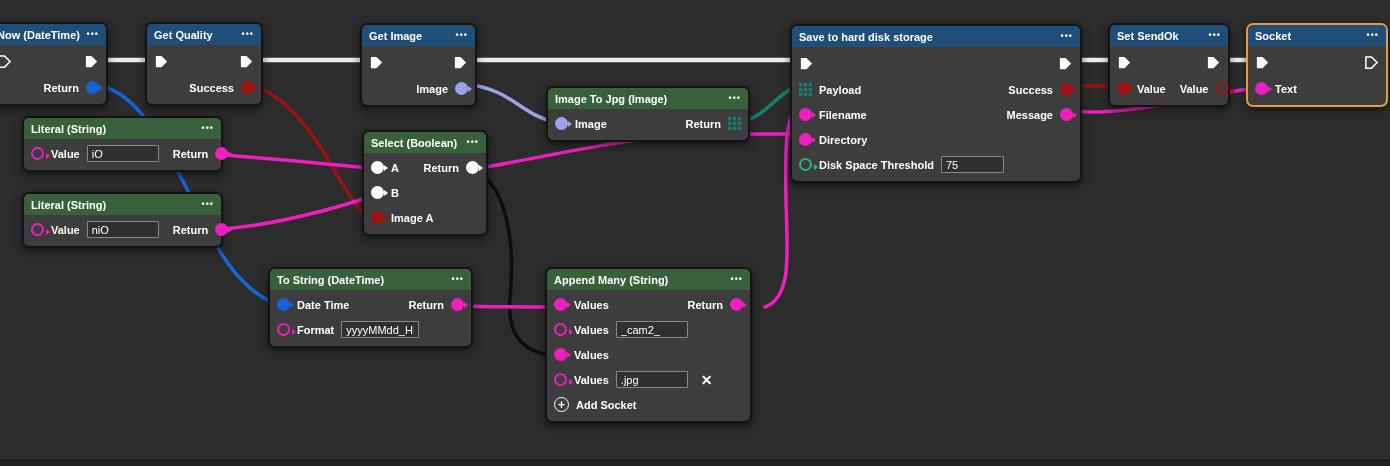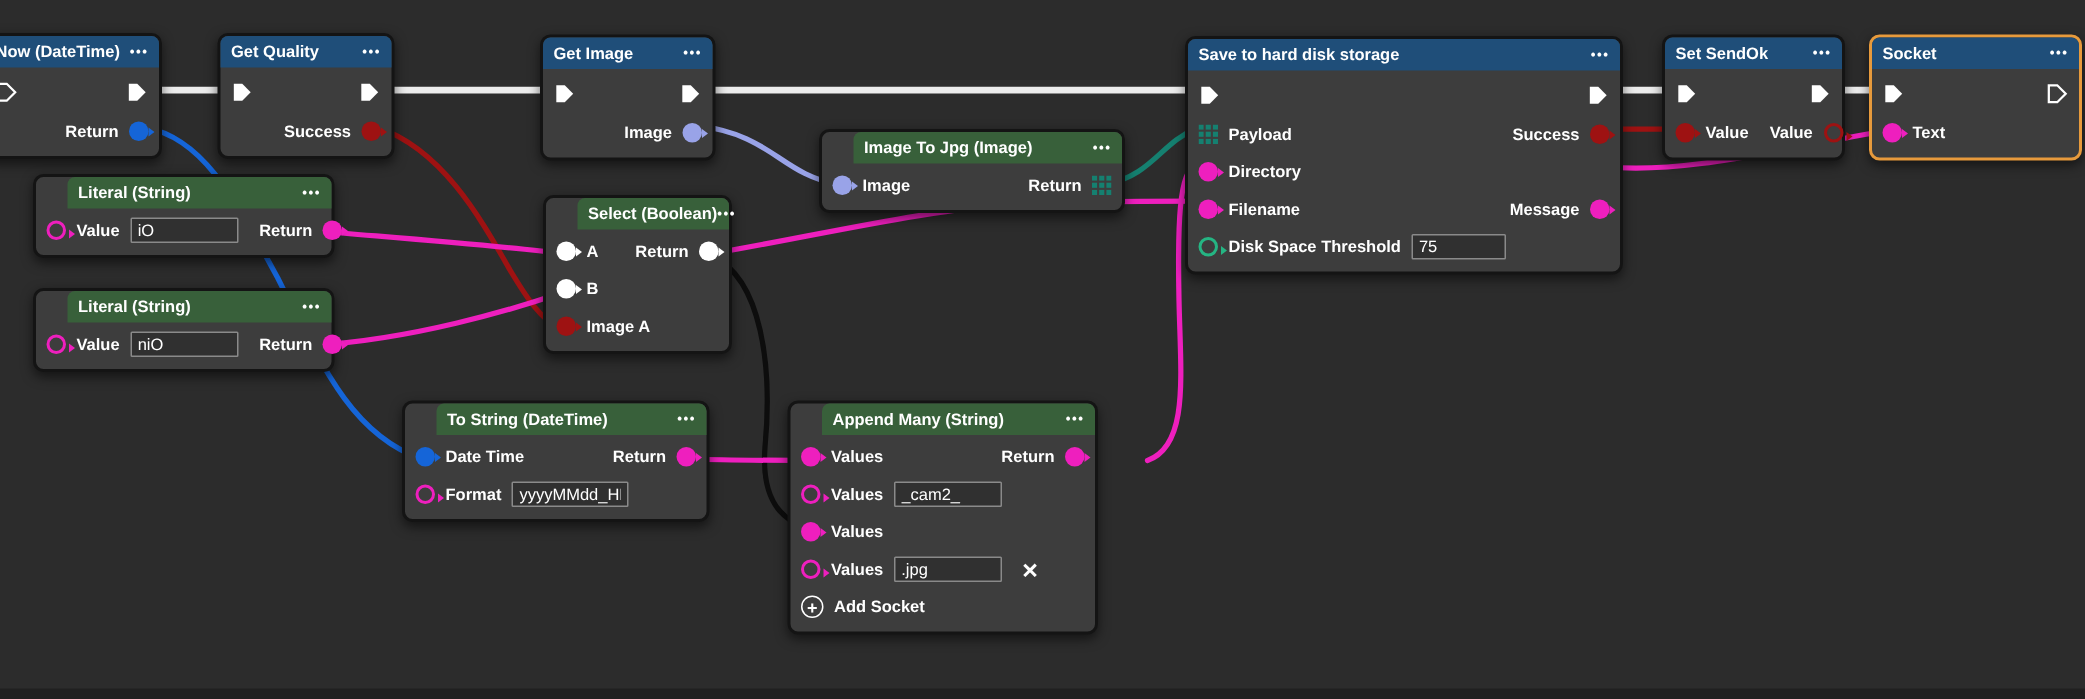--- a/index.html
+++ b/index.html
@@ -23,21 +23,21 @@
   .wire.teal{stroke:var(--teal);stroke-width:3.5;}
   .wire.black{stroke:var(--black-wire);stroke-width:3.5;}
 
   .node{position:absolute;z-index:2;background:var(--node-bg);
     border:2px solid var(--node-border);border-radius:7px;
     box-shadow:0 3px 8px rgba(0,0,0,.55);color:#fff;font-size:11px;font-weight:bold;}
   .node.selected{border-color:var(--selected);}
   .hdr{display:flex;align-items:center;justify-content:space-between;
     height:21px;padding:0 7px;border-radius:5px 5px 0 0;}
   .hdr.blue{background:var(--hdr-blue);}
-  .hdr.green{background:var(--hdr-green);margin-left:21px;}
+  .hdr.green{background:var(--hdr-green);}
   .hdr .menu{font-size:9px;letter-spacing:1px;cursor:pointer;line-height:1;}
   .body{padding:2px 0 4px 0;}
   .row{display:flex;align-items:center;height:25px;padding:0 7px;gap:7px;}
   .row.exec{height:28px;}
   .flex{flex:1;}
   .socket{position:relative;width:13px;height:13px;border-radius:50%;flex:0 0 auto;}
   .socket::after{content:'';position:absolute;left:13px;top:3.5px;
     border-top:3px solid transparent;border-bottom:3px solid transparent;
     border-left:4px solid currentColor;}
   .socket.fill{background:currentColor;}
@@ -254,21 +254,21 @@
         <span class="socket fill c-mag"></span>
       </div>
       <div class="row">
         <span class="socket ring c-mag"></span>
         <span class="lbl">Format</span>
         <input class="field w78" value="yyyyMMdd_HH" style="">
       </div>
     </div>
   </div>
 
-  <div class="node" style="left:525px;top:267px;width:207px">
+  <div class="node" style="left:545px;top:267px;width:207px">
     <div class="hdr green">
       <span class="lbl">Append Many (String)</span>
       <span class="menu">•••</span>
     </div>
     <div class="body">
       <div class="row">
         <span class="socket fill c-mag"></span>
         <span class="lbl">Values</span>
         <span class="flex"></span>
         <span class="lbl">Return</span>
@@ -323,28 +323,28 @@
             <rect x="4.8" y="9.6" width="3.4" height="3.4"></rect>
             <rect x="9.6" y="9.6" width="3.4" height="3.4"></rect>
         </svg>
         <span class="lbl">Payload</span>
         <span class="flex"></span>
         <span class="lbl">Success</span>
         <span class="socket fill c-red"></span>
       </div>
       <div class="row">
         <span class="socket fill c-mag"></span>
+        <span class="lbl">Filename</span>
+        <span class="flex"></span>
+        <span class="lbl">Message</span>
+        <span class="socket fill c-mag"></span>
+      </div>
+      <div class="row">
+        <span class="socket fill c-mag"></span>
         <span class="lbl">Directory</span>
-      </div>
-      <div class="row">
-        <span class="socket fill c-mag"></span>
-        <span class="lbl">Filename</span>
-        <span class="flex"></span>
-        <span class="lbl">Message</span>
-        <span class="socket fill c-mag"></span>
       </div>
       <div class="row">
         <span class="socket ring c-green"></span>
         <span class="lbl">Disk Space Threshold</span>
         <input class="field w74" value="75" style="">
       </div>
     </div>
   </div>
 
   <div class="node" style="left:1108px;top:23px;width:122px">

